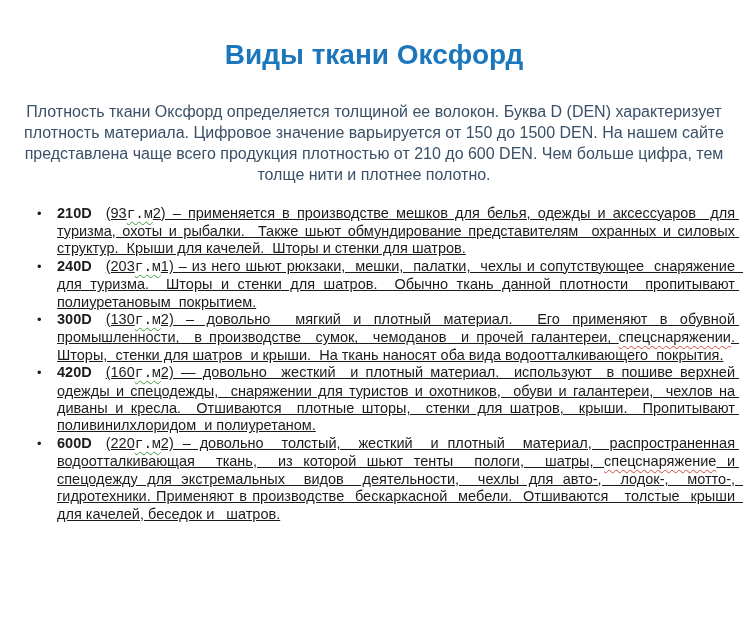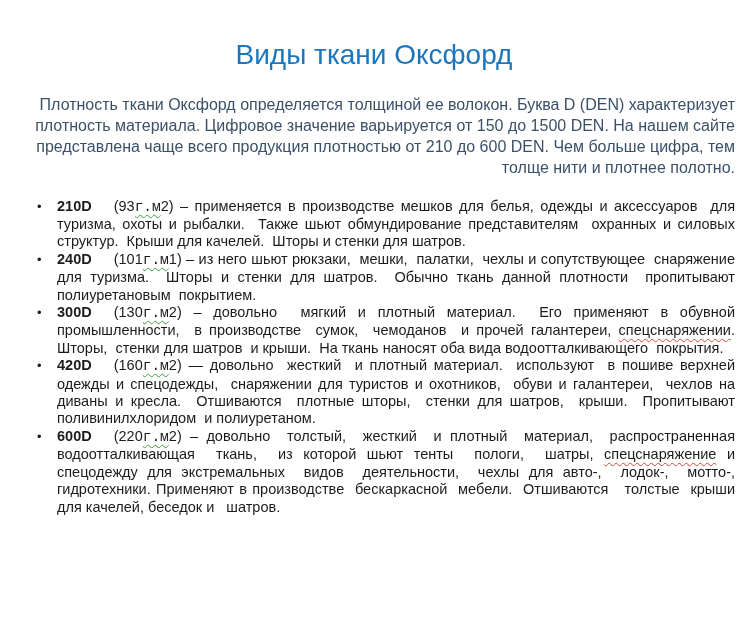--- a/index.html
+++ b/index.html
@@ -19,30 +19,30 @@
     color:var(--body-text);
   }
   .page{
     width:749px;
     height:637px;
     padding:38px 14px 0 13px;
   }
   .page-title{
     text-align:center;
     font-size:28px;
-    font-weight:normal;
+    font-weight:bold;
     color:var(--title-blue);
     line-height:1.2;
   }
   .intro{
-    margin-top:22px;
+    margin-top:29px;
     font-size:16px;
     line-height:21px;
     color:var(--intro-blue);
-    text-align:right;
+    text-align:center;
   }
   ul.fabric-list{
     list-style:none;
     margin-top:20px;
   }
   ul.fabric-list li{
     position:relative;
     padding-left:44px;
     font-size:14.5px;
     line-height:17.4px;
@@ -52,23 +52,23 @@
   .bullet-icon{
     position:absolute;
     left:24px;
     top:0;
     font-size:13px;
     line-height:17.4px;
     color:var(--body-text);
   }
   .density-label{
     font-weight:bold;
-    margin-right:22px;
+    margin-right:14px;
   }
-  .seg{white-space:pre-wrap;}
+  .seg{white-space:pre-wrap;text-decoration:underline;}
   .mark-grammar{
     text-decoration-line:underline;
     text-decoration-style:wavy;
     text-decoration-color:var(--grammar-green);
     text-decoration-thickness:1px;
     text-underline-offset:3px;
     font-family:Liberation Mono, monospace;
   }
   .mark-spelling{
     text-decoration-line:underline;
@@ -80,18 +80,18 @@
   }
 </style>
 </head>
 <body>
 
 <div class="page">
   <h1 class="page-title">Виды ткани Оксфорд</h1>
   <p class="intro">Плотность ткани Оксфорд определяется толщиной ее волокон. Буква D (DEN) характеризует плотность материала. Цифровое значение варьируется от 150 до 1500 DEN. На нашем сайте представлена чаще всего продукция плотностью от 210 до 600 DEN. Чем больше цифра, тем толще нити и плотнее полотно.</p>
   <ul class="fabric-list">
       <li><span class="bullet-icon">•</span><span class="density-label">210D</span><span class="seg">(93</span><span class="seg mark-grammar">г.м</span><span class="seg">2) – применяется в производстве мешков для белья, одежды и аксессуаров  для туризма, охоты и рыбалки.  Также шьют обмундирование представителям  охранных и силовых структур.  Крыши для качелей.  Шторы и стенки для шатров.</span></li>
-      <li><span class="bullet-icon">•</span><span class="density-label">240D</span><span class="seg">(101</span><span class="seg mark-grammar">г.м</span><span class="seg">1) – из него шьют рюкзаки,  мешки,  палатки,  чехлы и сопутствующее  снаряжение  для туризма.  Шторы и стенки для шатров.  Обычно ткань данной плотности  пропитывают полиуретановым  покрытием.</span></li>
+      <li><span class="bullet-icon">•</span><span class="density-label">240D</span><span class="seg">(203</span><span class="seg mark-grammar">г.м</span><span class="seg">1) – из него шьют рюкзаки,  мешки,  палатки,  чехлы и сопутствующее  снаряжение  для туризма.  Шторы и стенки для шатров.  Обычно ткань данной плотности  пропитывают полиуретановым  покрытием.</span></li>
       <li><span class="bullet-icon">•</span><span class="density-label">300D</span><span class="seg">(130</span><span class="seg mark-grammar">г.м</span><span class="seg">2) – довольно  мягкий и плотный материал.  Его применяют в обувной промышленности,  в производстве  сумок,  чемоданов  и прочей галантереи, </span><span class="seg mark-spelling">спецснаряжении</span><span class="seg">. Шторы,  стенки для шатров  и крыши.  На ткань наносят оба вида водоотталкивающего  покрытия.</span></li>
       <li><span class="bullet-icon">•</span><span class="density-label">420D</span><span class="seg">(160</span><span class="seg mark-grammar">г.м</span><span class="seg">2) — довольно  жесткий  и плотный материал.  используют  в пошиве верхней одежды и спецодежды,  снаряжении для туристов и охотников,  обуви и галантереи,  чехлов на диваны и кресла.  Отшиваются  плотные шторы,  стенки для шатров,  крыши.  Пропитывают поливинилхлоридом  и полиуретаном.</span></li>
       <li><span class="bullet-icon">•</span><span class="density-label">600D</span><span class="seg">(220</span><span class="seg mark-grammar">г.м</span><span class="seg">2) – довольно  толстый,  жесткий  и плотный  материал,  распространенная водоотталкивающая  ткань,  из которой шьют тенты  пологи,  шатры, </span><span class="seg mark-spelling">спецснаряжение</span><span class="seg"> и спецодежду для экстремальных  видов  деятельности,  чехлы для авто-,  лодок-,  мотто-,  гидротехники. Применяют в производстве  бескаркасной  мебели.  Отшиваются   толстые  крыши  для качелей, беседок и   шатров.</span></li>
     </ul>
 </div>
 
 </body></html>

